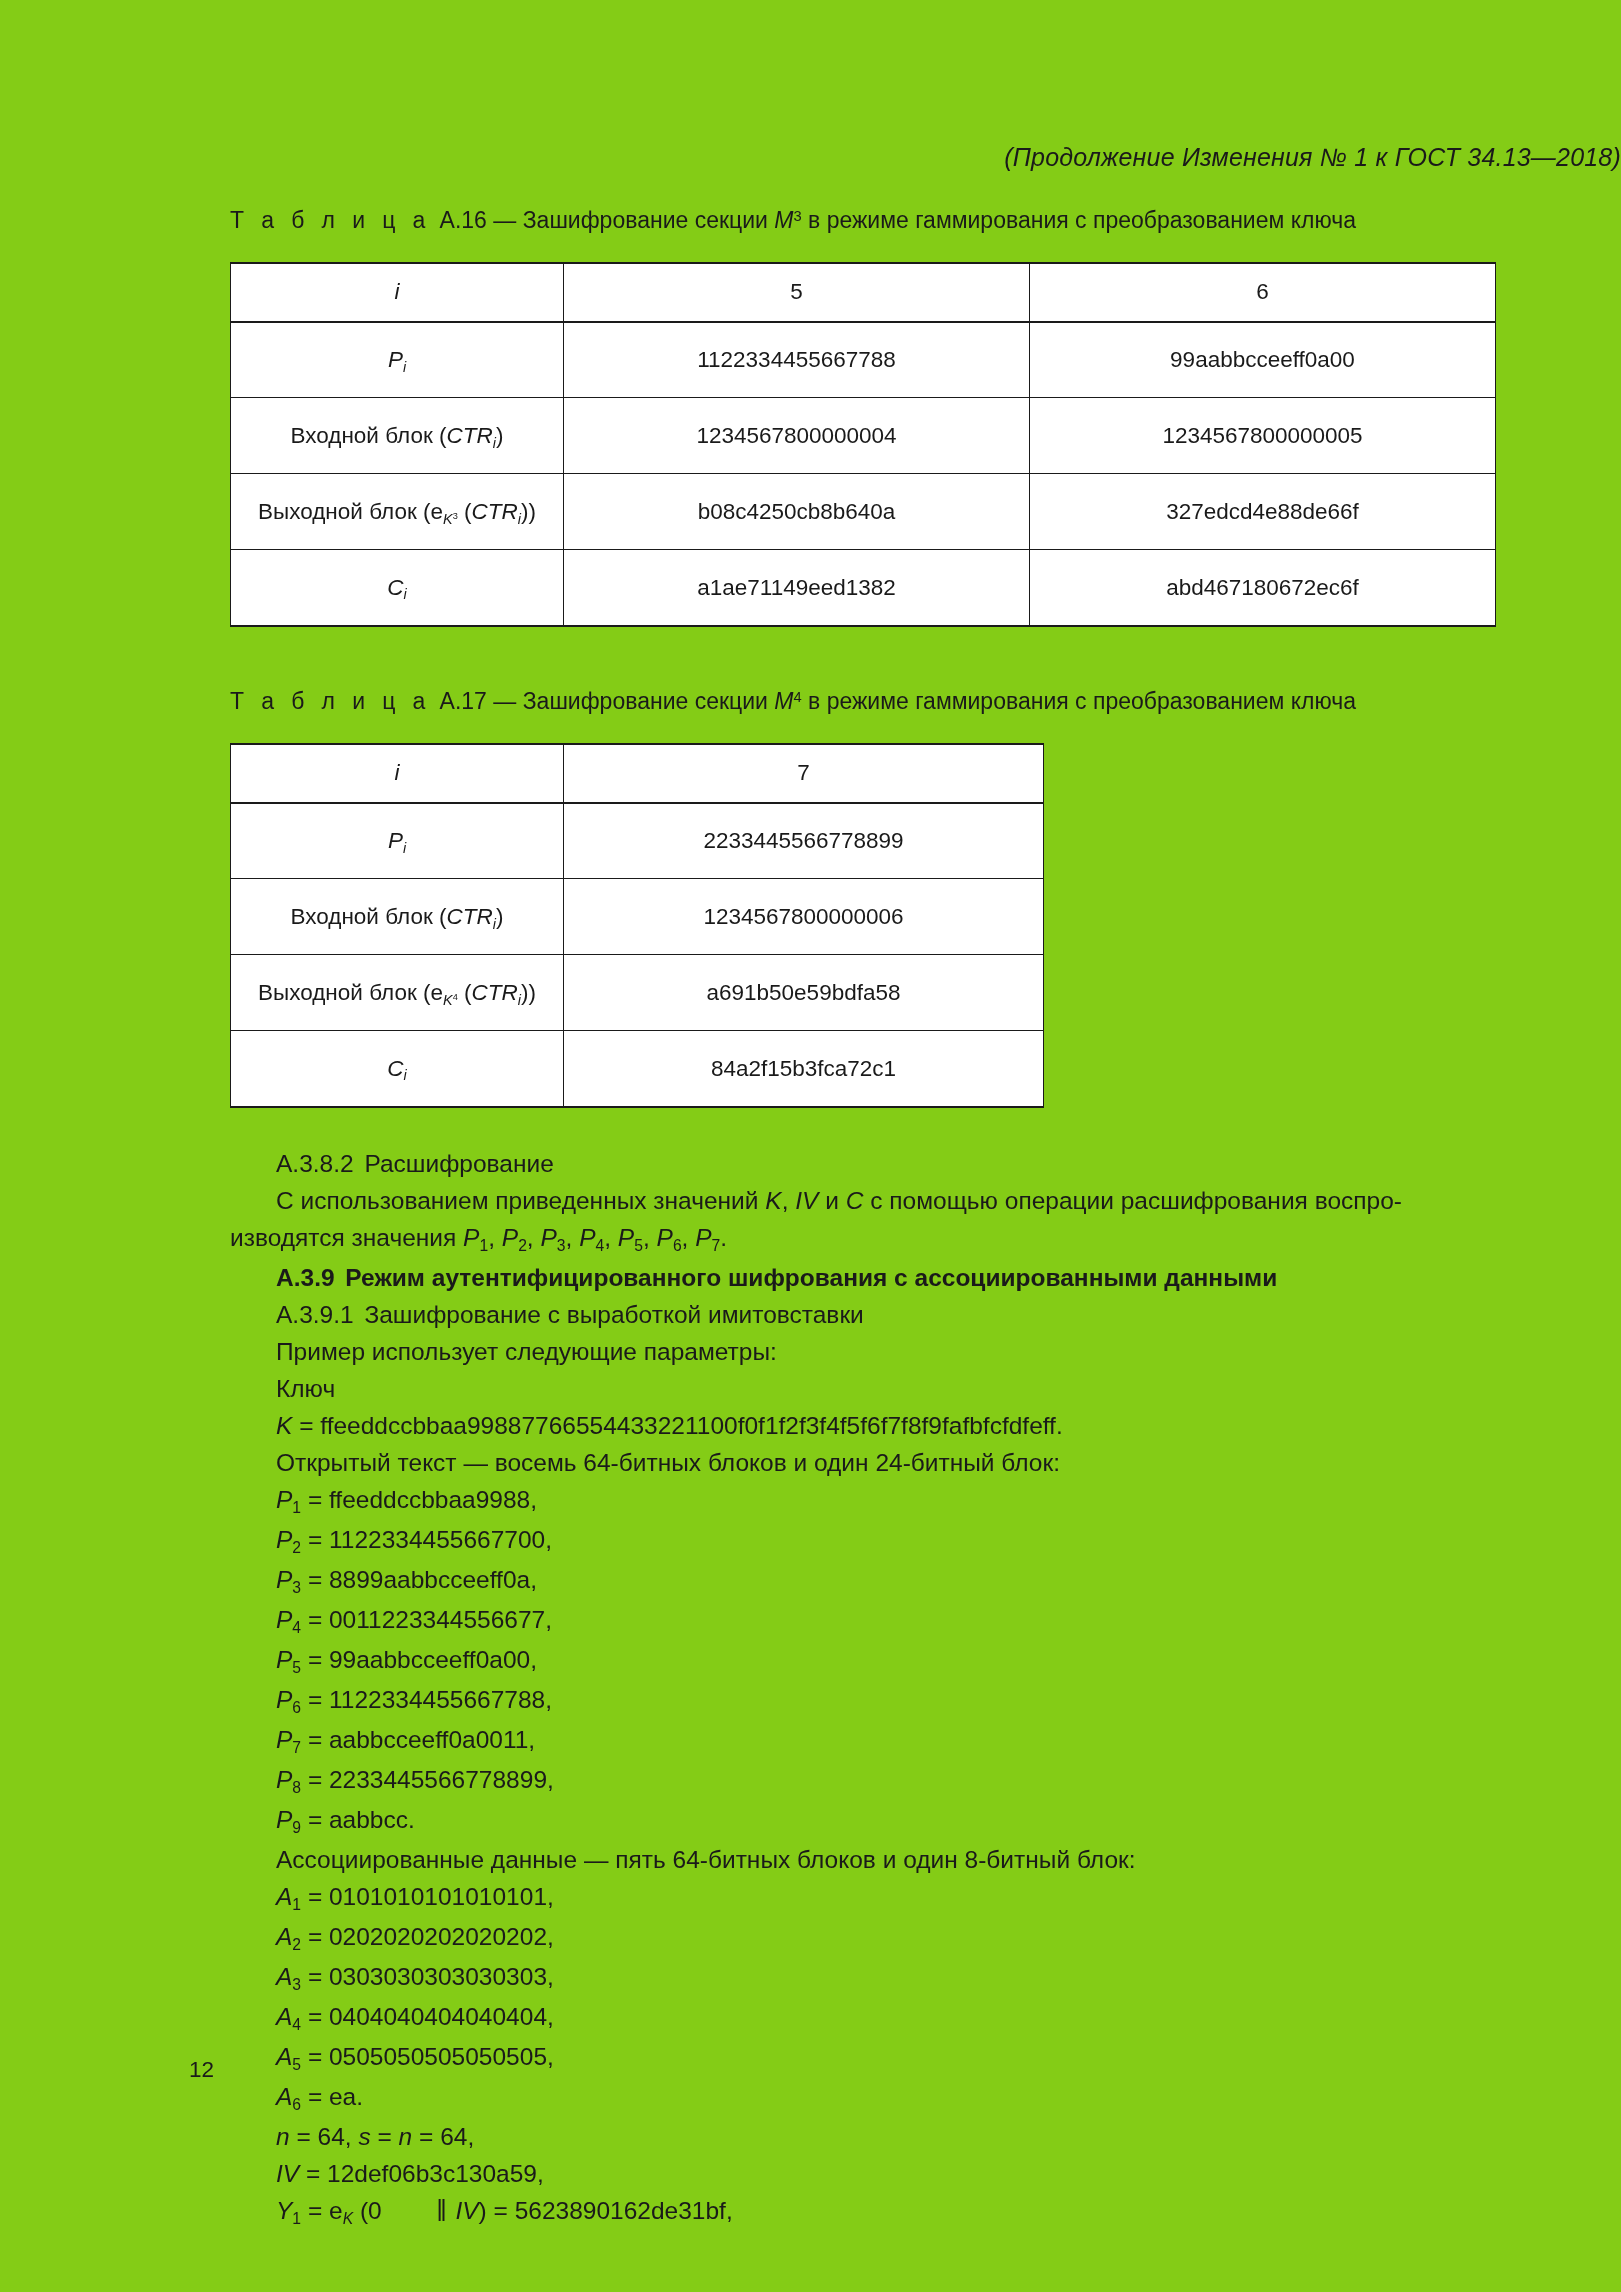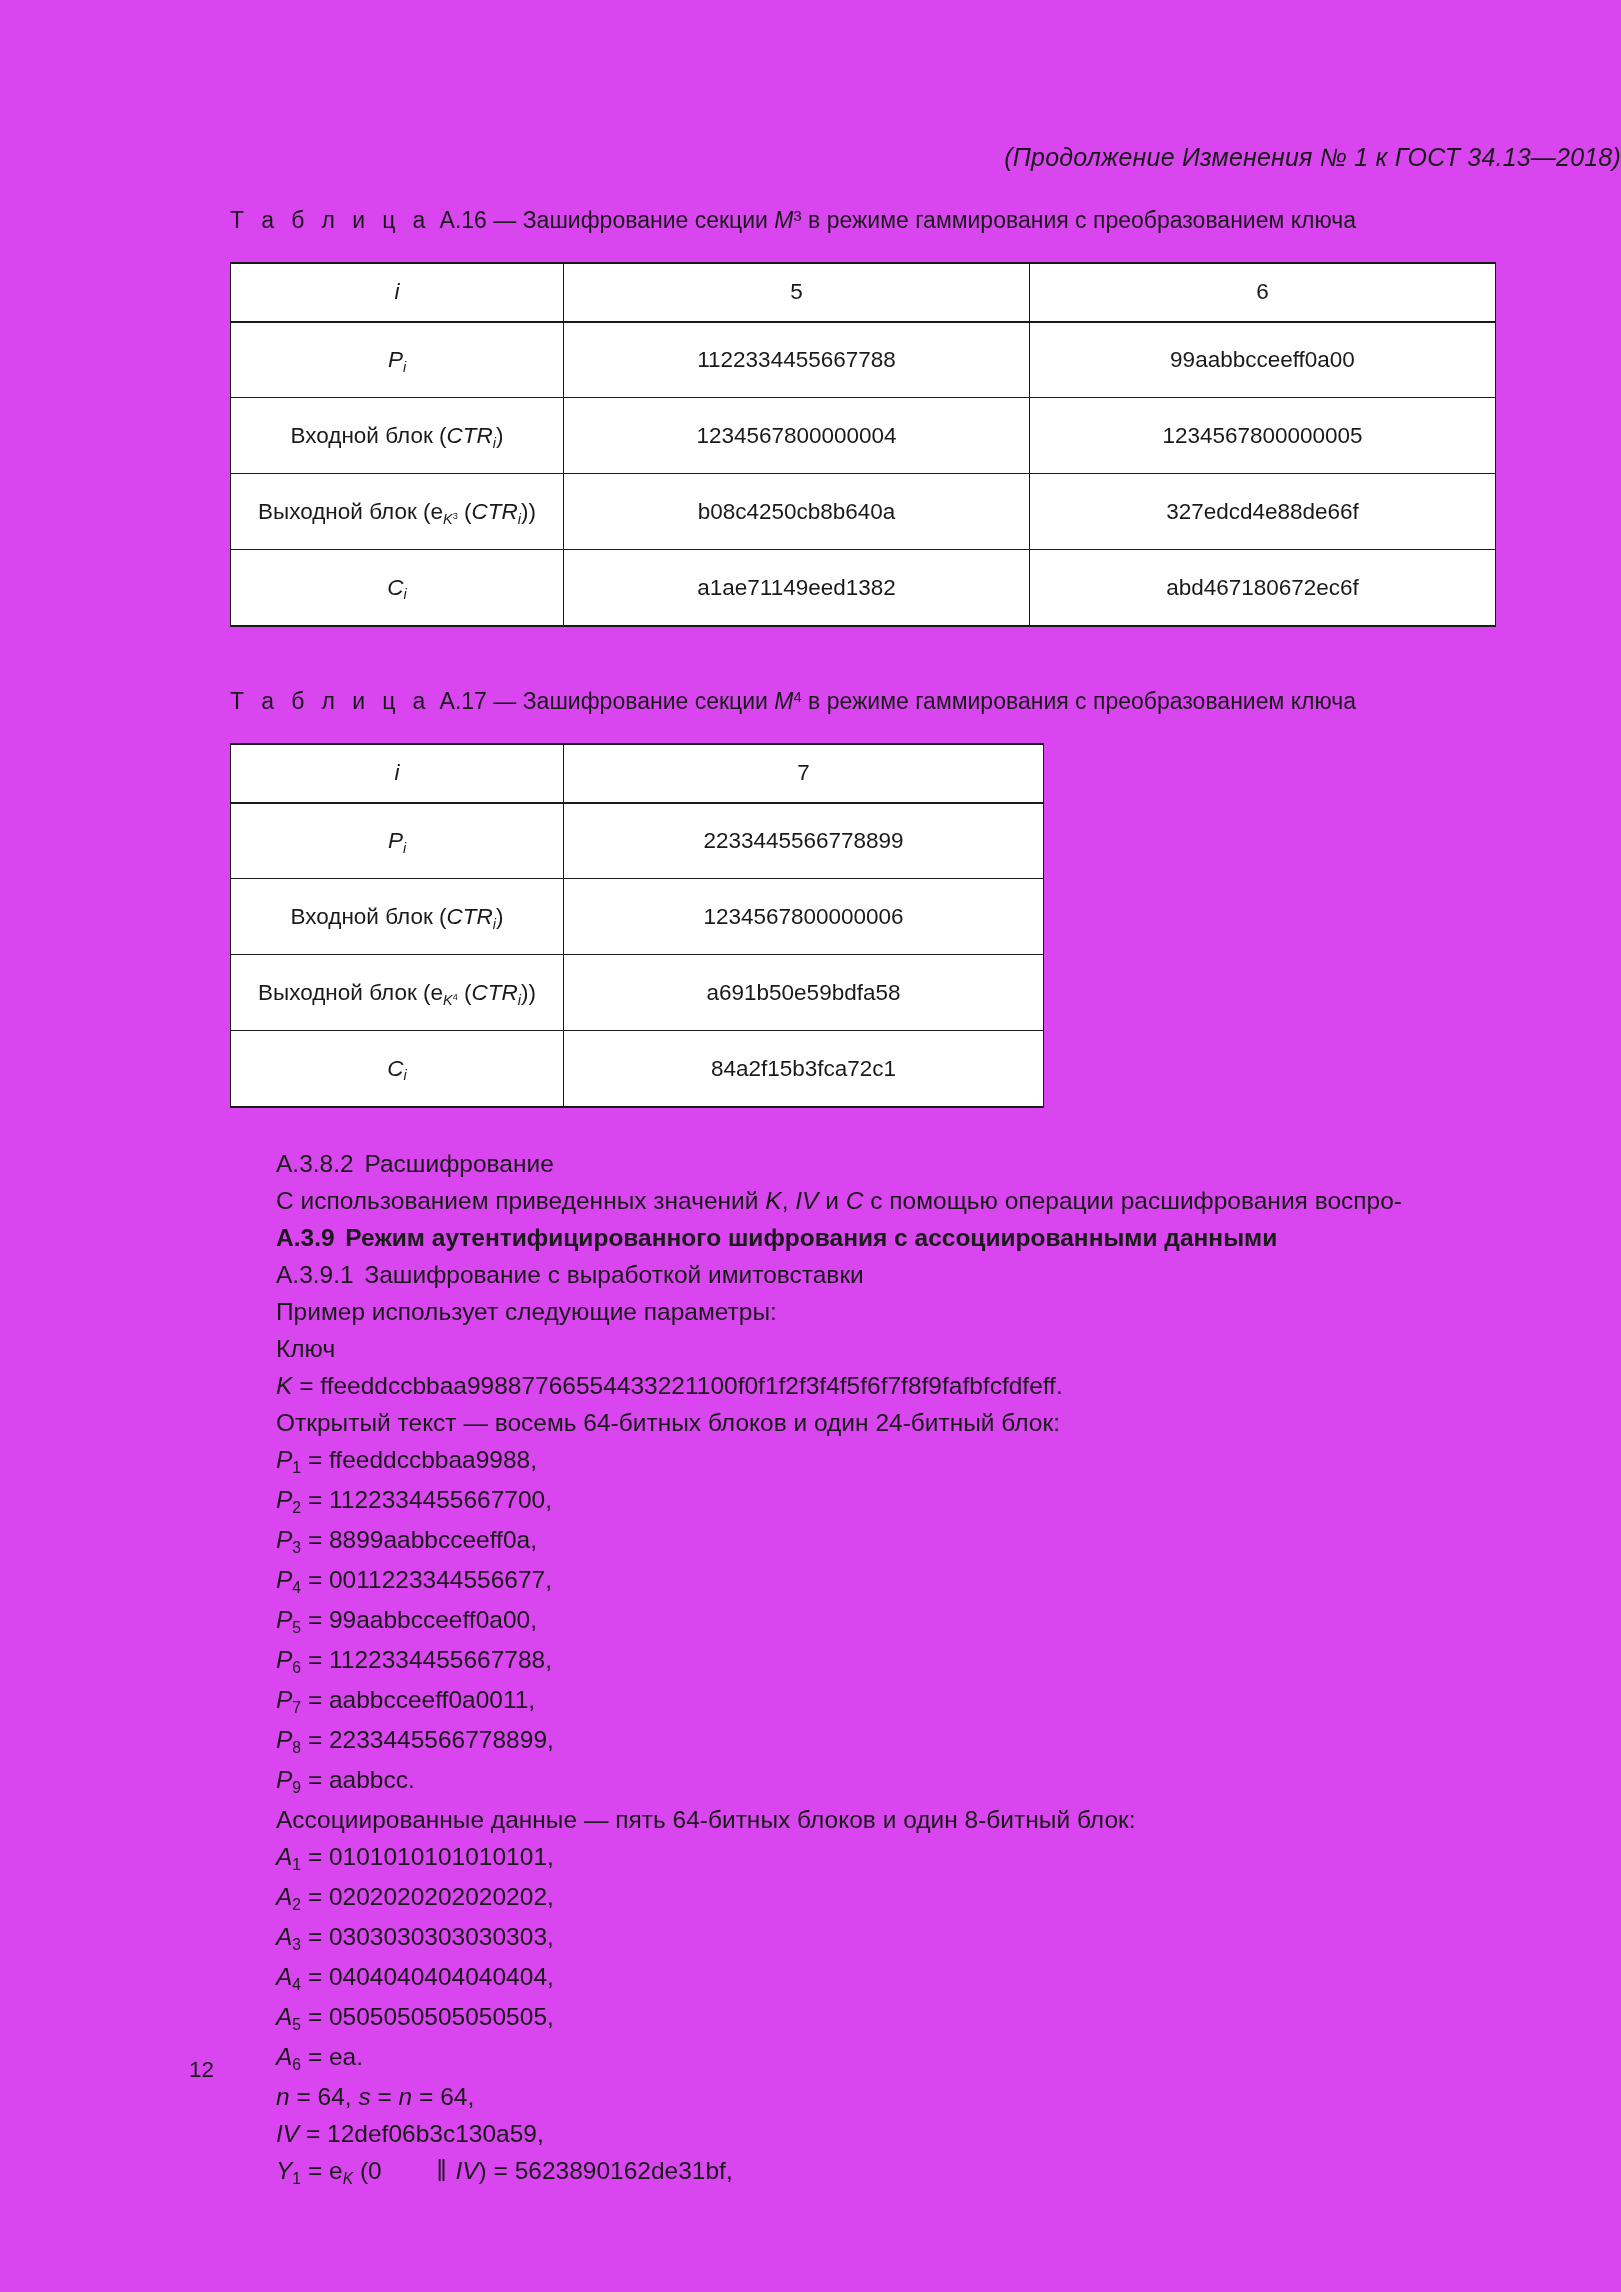--- a/index.html
+++ b/index.html
@@ -8,21 +8,21 @@
     background: #ffffff;
   }
   body {
     font-family: "Liberation Sans", sans-serif;
     color: #1a1a1a;
   }
   .page {
     position: relative;
     width: 1621px;
     height: 2293px;
-    background: #d946ef;
+    background: #84cc16;
     box-sizing: border-box;
     padding: 0;
     overflow: hidden;
   }
   .content {
     position: absolute;
     left: 193px;
     top: 0;
     width: 1264px;
     margin-left: 37px;
@@ -224,20 +224,23 @@
     <div class="body-block">
 
       <div class="para indent">
         <span class="secno">А.3.8.2</span><span>Расшифрование</span>
       </div>
 
       <div class="para indent">
         <span>С использованием приведенных значений </span><i>K</i><span>, </span><i>IV</i><span> и </span><i>C</i><span> с помощью операции расшифрования воспро-</span>
       </div>
 
+      <div class="para">
+        <span>изводятся значения </span><i>P</i><sub>1</sub>, <i>P</i><sub>2</sub>, <i>P</i><sub>3</sub>, <i>P</i><sub>4</sub>, <i>P</i><sub>5</sub>, <i>P</i><sub>6</sub>, <i>P</i><sub>7</sub><span>.</span>
+      </div>
 
       <div class="para indent bold">
         <span class="secno">А.3.9</span><span>Режим аутентифицированного шифрования с ассоциированными данными</span>
       </div>
 
       <div class="para indent">
         <span class="secno">А.3.9.1</span><span>Зашифрование с выработкой имитовставки</span>
       </div>
 
       <div class="para indent">Пример использует следующие параметры:</div>

